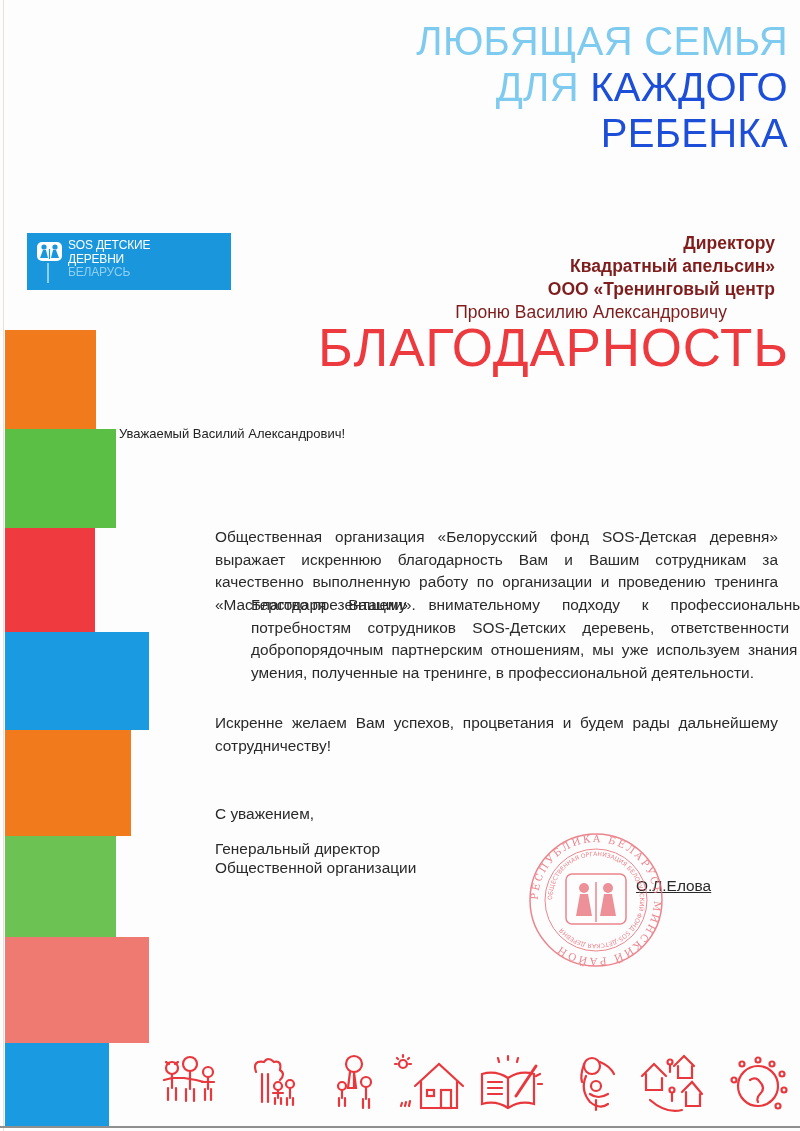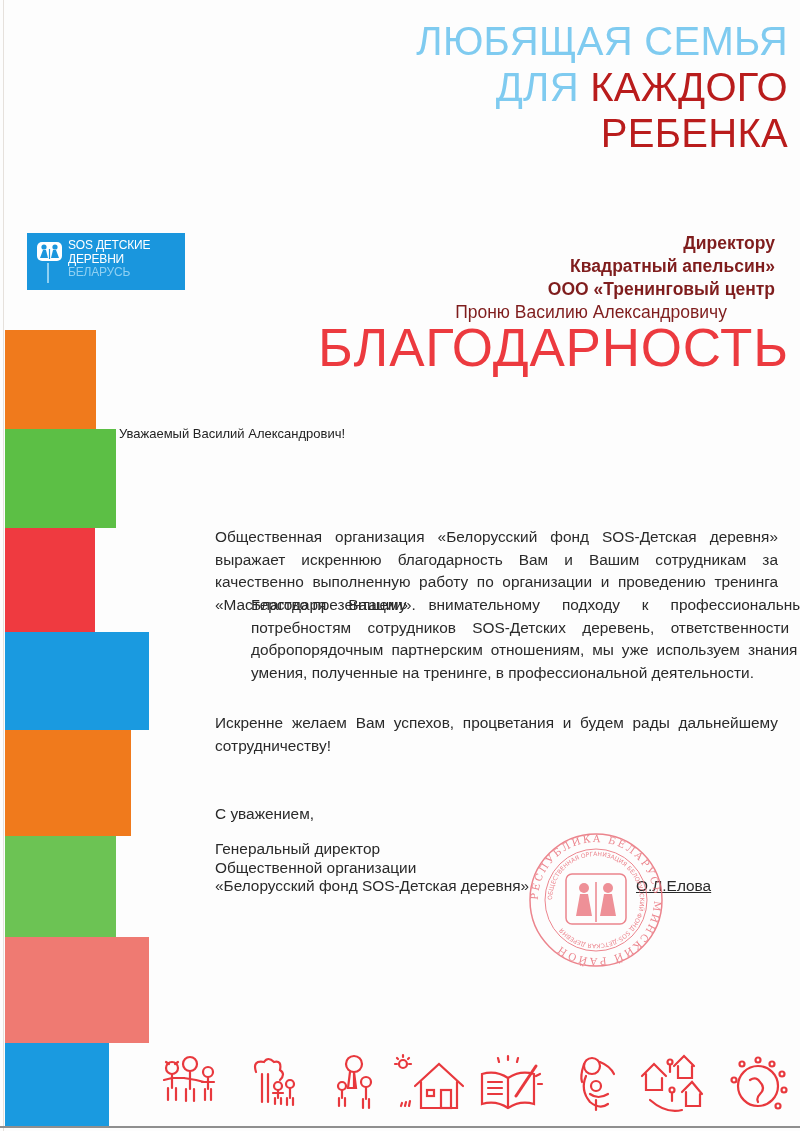--- a/index.html
+++ b/index.html
@@ -8,24 +8,24 @@
     background:#fdfdfd;
     font-family:"Liberation Sans", "DejaVu Sans", sans-serif;
     color:#222;
   }
   .page-edge { position:absolute; left:3px; top:0; width:1px; height:1131px; background:#e6e1dc; }
   .bottom-edge { position:absolute; left:0; right:0; top:1126px; height:2px; background:#8f8f8f; }
 
   
   .slogan { position:absolute; right:12px; top:18px; text-align:right; font-size:40px; line-height:46px; letter-spacing:0.3px; }
   .slogan .light { color:#7fcbf0; }
-  .slogan .strong { color:#b91c1c; }
-
-  
-  .logo { position:absolute; left:27px; top:233px; width:158px; height:57px; background:#1a96dd; }
+  .slogan .strong { color:#1d4ed8; }
+
+  
+  .logo { position:absolute; left:27px; top:233px; width:204px; height:57px; background:#1a96dd; }
   .logo-emblem { position:absolute; left:10px; top:9px; width:25px; height:19px; background:#fff; border-radius:5px; }
   .logo-emblem svg { display:block; }
   .logo-stem { position:absolute; left:20px; top:30px; width:2px; height:20px; background:#8fd0f2; }
   .logo-text { position:absolute; left:41px; top:6px; font-size:12px; line-height:13.5px; color:#fff; letter-spacing:-0.2px; }
   .logo-text .country { color:#8fd0f2; }
 
   
   .addressee { position:absolute; right:25px; top:232px; text-align:right; font-size:17.5px; line-height:23px; color:#7f1d1d; }
   .addressee .b { font-weight:bold; }
   .addressee .name { margin-right:48px; }
@@ -108,21 +108,20 @@
 </div>
 <div class="body-text" style="top:712px;">
   <p>Искренне желаем Вам успехов, процветания и будем рады дальнейшему сотрудничеству!</p>
 </div>
 
 <div class="closing">С уважением,</div>
 
 <div class="sig">
   <div>Генеральный директор</div>
   <div>Общественной организации</div>
-  <div>«Белорусский фонд SOS-Детская деревня»</div>
 </div>
 <div class="sig-name">О.Л.Елова</div>
 
 <div class="stamp">
   <svg width="136" height="136" viewBox="0 0 136 136">
     <defs>
       <path id="outerArc" d="M68,68 m-58,0 a58,58 0 1,1 116,0 a58,58 0 1,1 -116,0"></path>
       <path id="innerArc" d="M68,68 m-44,0 a44,44 0 1,1 88,0 a44,44 0 1,1 -88,0"></path>
     </defs>
     <circle cx="68" cy="68" r="66" fill="none" stroke="#e9707a" stroke-width="1.5"></circle>

